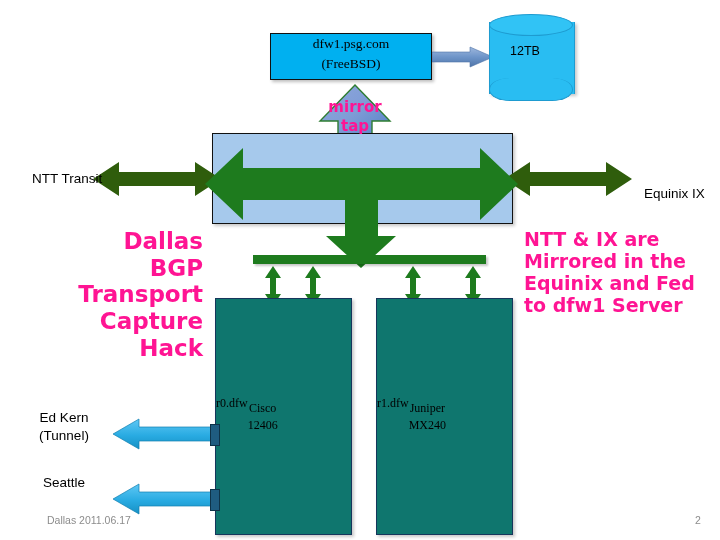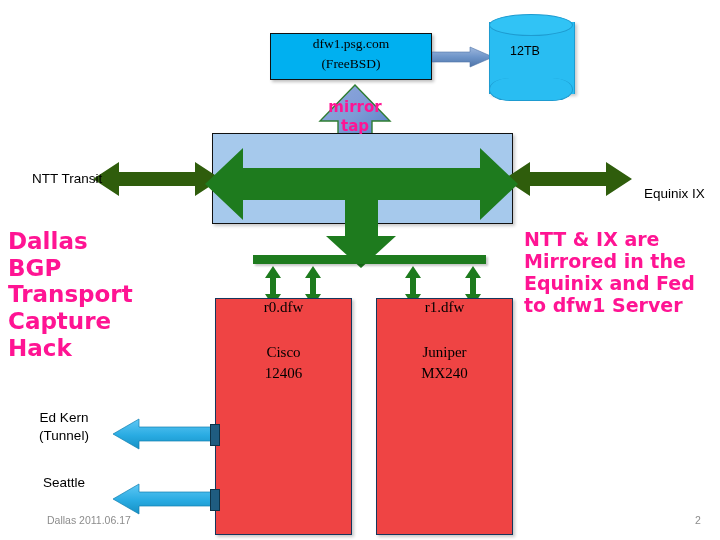--- a/index.html
+++ b/index.html
@@ -102,39 +102,39 @@
   .lbl-ntt     { left: 8px;   top: 171px; margin-left: 24px; }
   .lbl-equinix { left: 628px; top: 186px; margin-left: 16px; }
 
   
   .pink-text {
     color: #FF1493;
     font-family: "DejaVu Sans", sans-serif;
     font-weight: bold;
     line-height: 1.16;
   }
-  .title-left  { left: 8px; top: 228px; width: 195px; text-align: left; font-size: 23px; }
+  .title-left  { left: 8px; top: 228px; width: 195px; text-align: right; font-size: 23px; }
   .title-right { left: 524px; top: 228px; width: 196px; text-align: left; font-size: 19px; }
 
   
   .bus-bar {
     left: 253px; top: 255px; width: 233px; height: 9px;
     background: #1E7B1E;
     box-shadow: 2px 2px 2px rgba(0,0,0,0.22);
   }
   .vbus-arrow { top: 266px; width: 18px; height: 40px; }
 
   
   .router-box {
     top: 298px; width: 135px; height: 235px;
-    background: #ef4444;
+    background: #0f766e;
     border: 1px solid #16365C;
     box-shadow: 2px 2px 3px rgba(0,0,0,0.22);
-    flex-direction: column;
-    font-size: 15px;
+    flex-direction: row;
+    font-size: 12px;
     color: #000000;
   }
   .router-box .r-name { margin-bottom: 26px; }
   .router-box .r-vendor { line-height: 1.4; }
   .router-left  { left: 215px; }
   .router-right { left: 376px; }
 
   
   .cyan-arrow { width: 102px; height: 32px; left: 113px; }
   .cyan-1 { top: 418px; }

